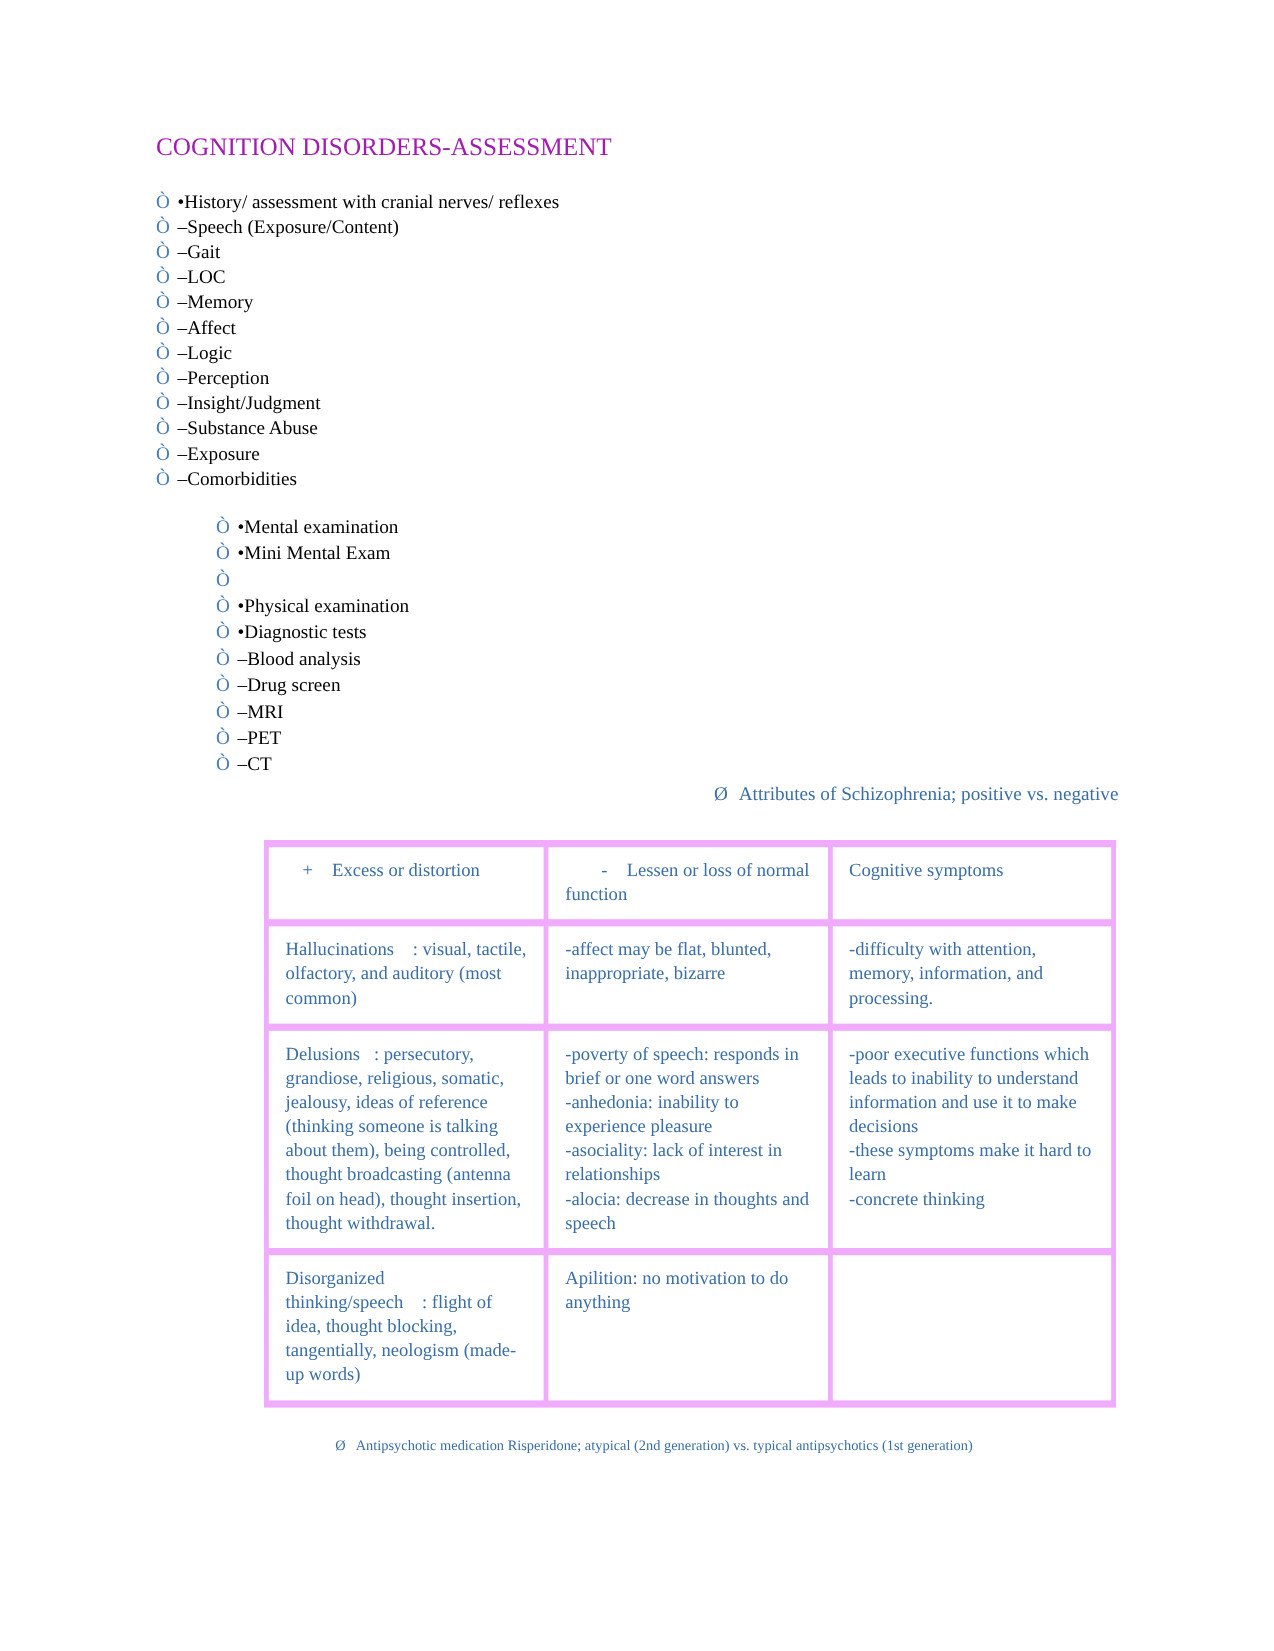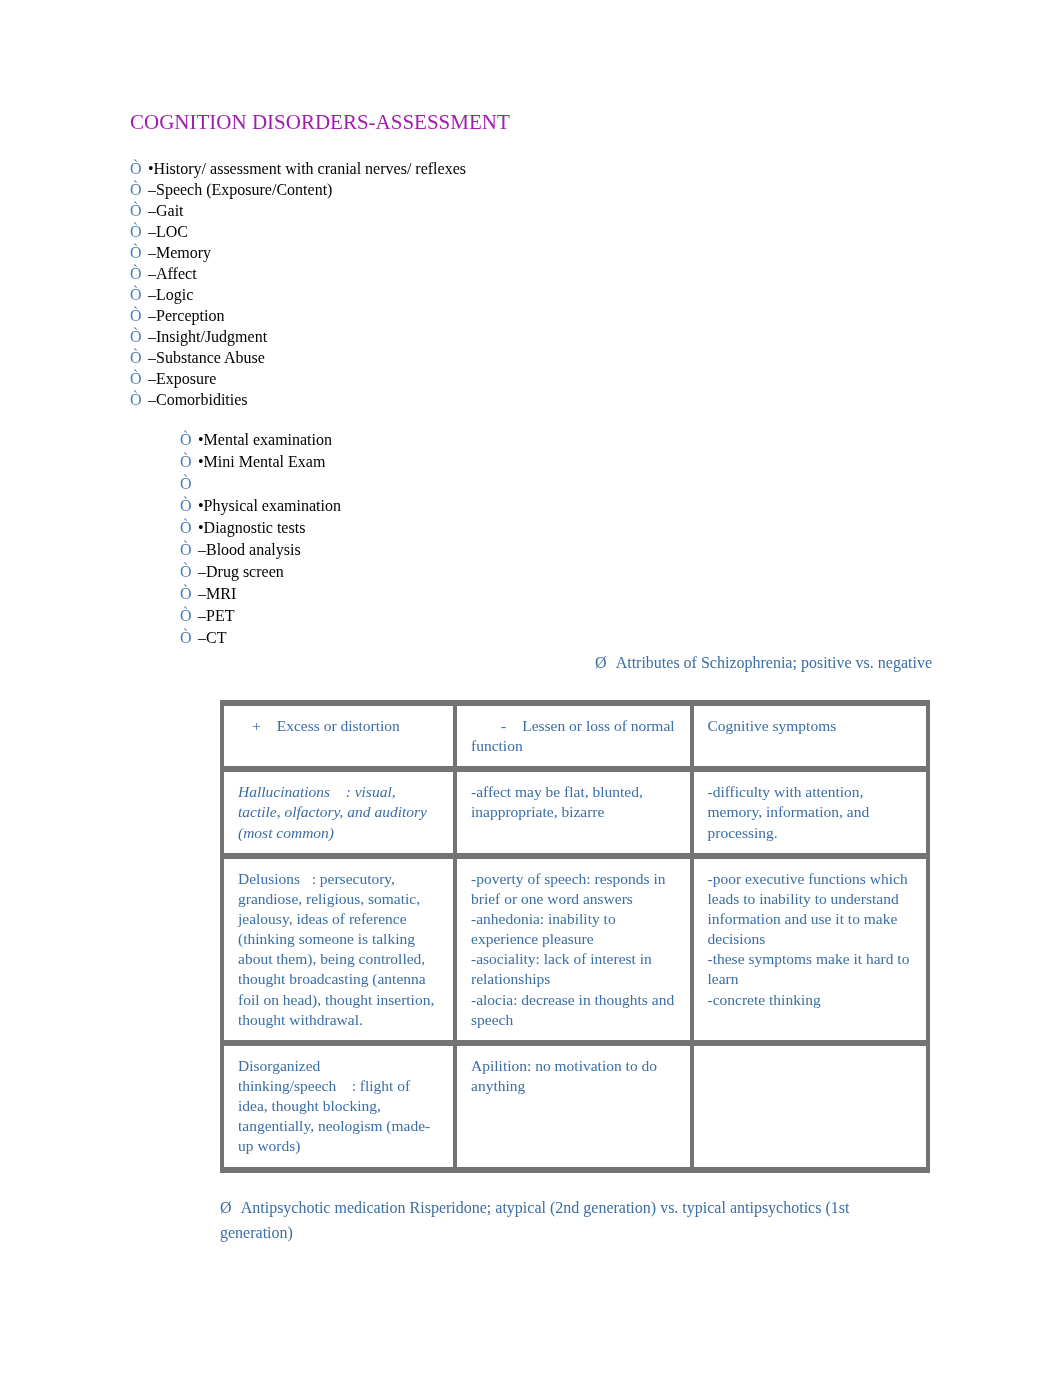--- a/index.html
+++ b/index.html
@@ -51,39 +51,40 @@
     .o-slash {
       color: #3a6ea5;
       margin-right: 6px;
     }
     table {
       border-collapse: separate;
       border-spacing: 4px 6px;
       margin-left: 90px;
       margin-bottom: 22px;
       width: 710px;
-      background: #737373;
+      background: #f0abfc;
     }
     td {
       background: #ffffff;
       color: #3a6ea5;
       vertical-align: top;
       padding: 10px 12px 10px 14px;
       font-size: 15.5px;
       line-height: 1.3;
     }
     td.col1 { width: 33%; }
     td.col2 { width: 33.5%; }
     td.col3 { width: 33.5%; }
     .heading-left {
       margin-left: 90px;
       color: #3a6ea5;
-      font-size: 16px;
+      font-size: 12px;
       line-height: 1.6;
       width: 650px;
+      text-align: center;
     }
     .hdr-plus::before { content: "+"; margin: 0 16px 0 14px; }
     .hdr-minus::before { content: "-"; margin: 0 16px 0 30px; }
     .hdr-center { text-align: left; padding-right: 22px; }
   </style>
 </head>
 <body>
 
 <div class="title">COGNITION DISORDERS-ASSESSMENT</div>
 
@@ -188,21 +189,21 @@
 <table>
   <tbody>
       <tr>
     <td class="col1"><span class="hdr-plus"></span><span>Excess or distortion</span></td>
     <td class="col2"><span class="hdr-minus"></span><span>Lessen or loss of normal function</span></td>
     <td class="col3 hdr-center"><span>Cognitive symptoms</span></td>
   </tr>
   </tbody>
     <tbody id="tbody">
       <tr>
-        <td class="col1" style="white-space: pre-line; font-style: italic;">Hallucinations&nbsp;&nbsp;&nbsp;&nbsp;: visual, tactile, olfactory, and auditory (most common)</td>
+        <td class="col1" style="white-space: pre-line;">Hallucinations&nbsp;&nbsp;&nbsp;&nbsp;: visual, tactile, olfactory, and auditory (most common)</td>
         <td class="col2" style="white-space: pre-line;">-affect may be flat, blunted, inappropriate, bizarre</td>
         <td class="col3" style="white-space: pre-line;">-difficulty with attention, memory, information, and processing.</td>
       </tr>
       <tr>
         <td class="col1" style="white-space: pre-line;">Delusions&nbsp;&nbsp;&nbsp;: persecutory, grandiose, religious, somatic, jealousy, ideas of reference (thinking someone is talking about them), being controlled, thought broadcasting (antenna foil on head), thought insertion, thought withdrawal.</td>
         <td class="col2" style="white-space: pre-line;">-poverty of speech: responds in brief or one word answers
 -anhedonia: inability to experience pleasure
 -asociality: lack of interest in relationships
 -alocia: decrease in thoughts and speech</td>
         <td class="col3" style="white-space: pre-line;">-poor executive functions which leads to inability to understand information and use it to make decisions

